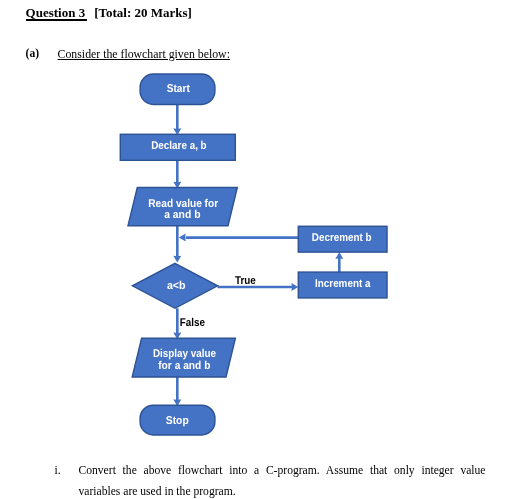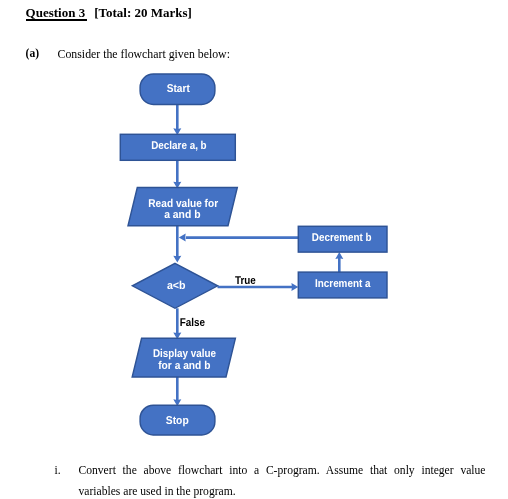--- a/index.html
+++ b/index.html
@@ -12,21 +12,21 @@
 
   
   .hdr { position:absolute; left:25.6px; top:5.2px; font-size:13px; font-weight:bold;
          white-space:nowrap; }
   .hdr .u { display:inline-block; padding-right:1.4px; border-bottom:2px solid #000000;
             line-height:11.4px; vertical-align:baseline; }
   .hdr .gap { display:inline-block; width:7.6px; }
 
   
   .qa     { position:absolute; left:25.6px; top:46.6px; font-size:11.6px; font-weight:bold; }
-  .qatext { position:absolute; left:57.6px; top:46.6px; font-size:11.8px; }
+  .qatext { position:absolute; left:57.6px; top:46.6px; font-size:11.8px;text-decoration:underline; }
 
   
   svg { position:absolute; left:0; top:0; text-rendering:geometricPrecision;
         will-change:transform; }
 
   
   .roman { position:absolute; left:54.5px; top:460px; font-size:11.6px; line-height:21.2px; }
   .para  { position:absolute; left:78.5px; top:460px; width:407px; font-size:11.6px;
            line-height:21.2px; text-align:justify; }
 </style>

